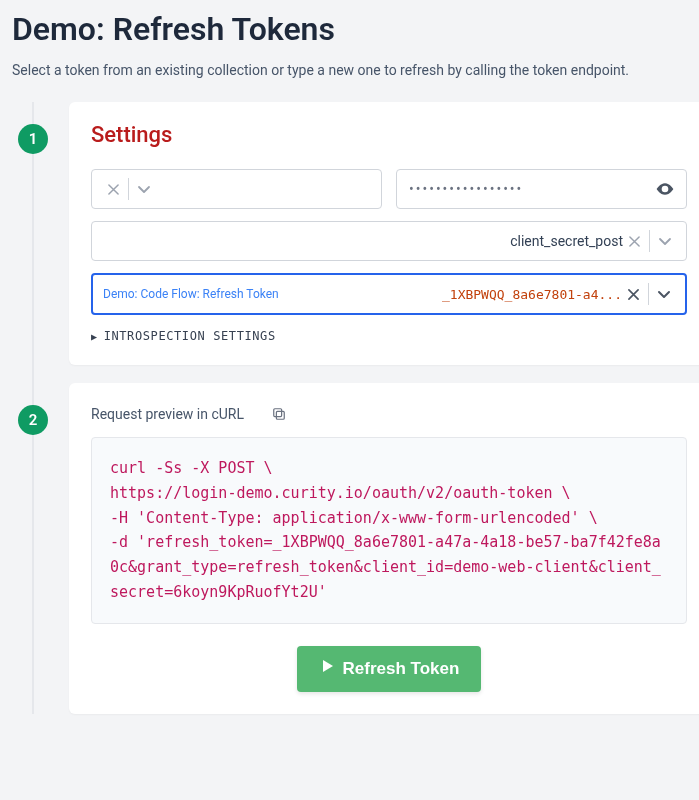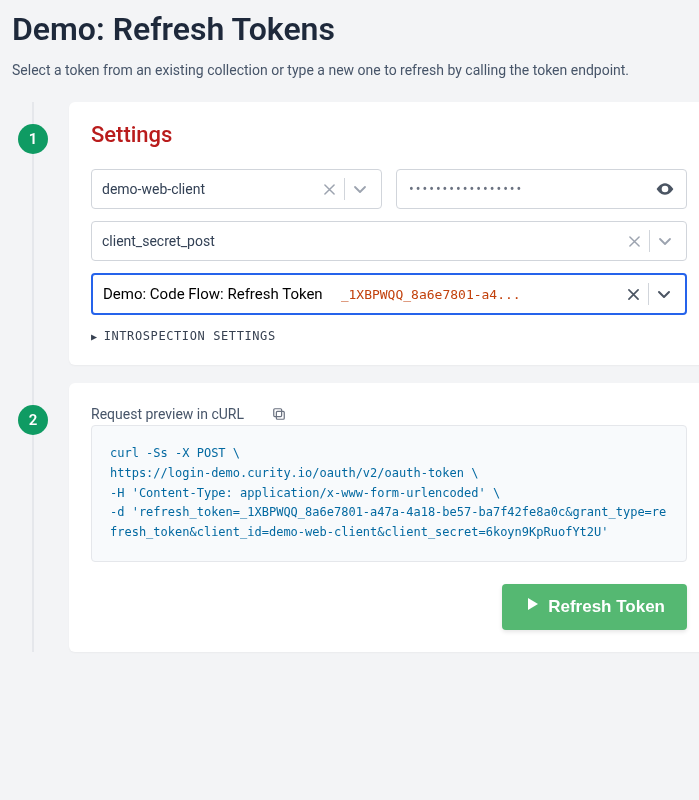--- a/index.html
+++ b/index.html
@@ -70,37 +70,37 @@
   .select-wrap, .input-wrap {
     position: relative;
     border: 1px solid #d1d5db;
     border-radius: 4px;
     background: #fff;
     height: 40px;
     display: flex;
     align-items: center;
     padding: 0 10px;
   }
-  .select-wrap.full, .input-wrap.full { flex: 1; }
+  .select-wrap.full, .input-wrap.full { flex: 1; text-align: right; }
   .select-wrap.client { flex: 1; }
   .input-wrap.secret { flex: 1; }
   .select-wrap.highlighted {
     border: 2px solid #2563eb;
     height: 42px;
   }
   .select-label {
     flex: 1;
     font-size: 14px;
     color: #334155;
     font-family: inherit;
   }
   .select-token-label {
     flex: 0 0 auto;
-    font-size: 15px;
-    color: #000000;
+    font-size: 12px;
+    color: #3b82f6;
     margin-right: 18px;
   }
   .select-token-value {
     flex: 1;
     font-family: ui-monospace, "SFMono-Regular", Menlo, Consolas, monospace;
     font-size: 13px;
     color: #c2410c;
     white-space: nowrap;
     overflow: hidden;
     text-overflow: ellipsis;
@@ -149,39 +149,39 @@
     font-size: 10px;
     color: #374151;
   }
 
   .preview-label-row {
     display: flex;
     align-items: center;
     gap: 24px;
     font-size: 14px;
     color: #475569;
-    margin-bottom: 0;
+    margin-bottom: 12px;
   }
   .preview-label-row .icon-btn { color: #6b7280; }
 
   .code-block {
     background: #f8fafc;
     border: 1px solid #e5e7eb;
     border-radius: 4px;
     padding: 18px 18px;
     font-family: ui-monospace, "SFMono-Regular", Menlo, Consolas, monospace;
-    font-size: 12px;
+    font-size: 15px;
     line-height: 1.65;
-    color: #0369a1;
+    color: #be185d;
     white-space: pre-wrap;
     word-break: break-all;
     margin-bottom: 22px;
   }
 
-  .action-row { display: flex; justify-content: flex-end; }
+  .action-row { display: flex; justify-content: center; }
   .primary-btn {
     background: #55b872;
     color: #fff;
     border: none;
     border-radius: 4px;
     height: 46px;
     padding: 0 22px;
     font-size: 17px;
     font-weight: 600;
     display: flex;
@@ -202,21 +202,20 @@
 
   <div class="timeline">
 
     <div class="step">
       <div class="step-badge">1</div>
       <div class="card">
         <h2 class="card-title">Settings</h2>
 
         <div class="form-row">
           <div class="select-wrap client">
-            <span class="select-label">demo-web-client</span>
             <span class="icon-btn x">
               <svg viewBox="0 0 12 12">
                   <path d="M1 1 L11 11 M11 1 L1 11" stroke="currentColor" stroke-width="1.6" fill="none" stroke-linecap="round"></path>
                 </svg>
             </span>
             <span class="divider"></span>
             <span class="icon-btn chev">
               <svg viewBox="0 0 16 16">
                   <path d="M3 6 L8 11 L13 6" stroke="currentColor" stroke-width="1.8" fill="none" stroke-linecap="round" stroke-linejoin="round"></path>
                 </svg>

